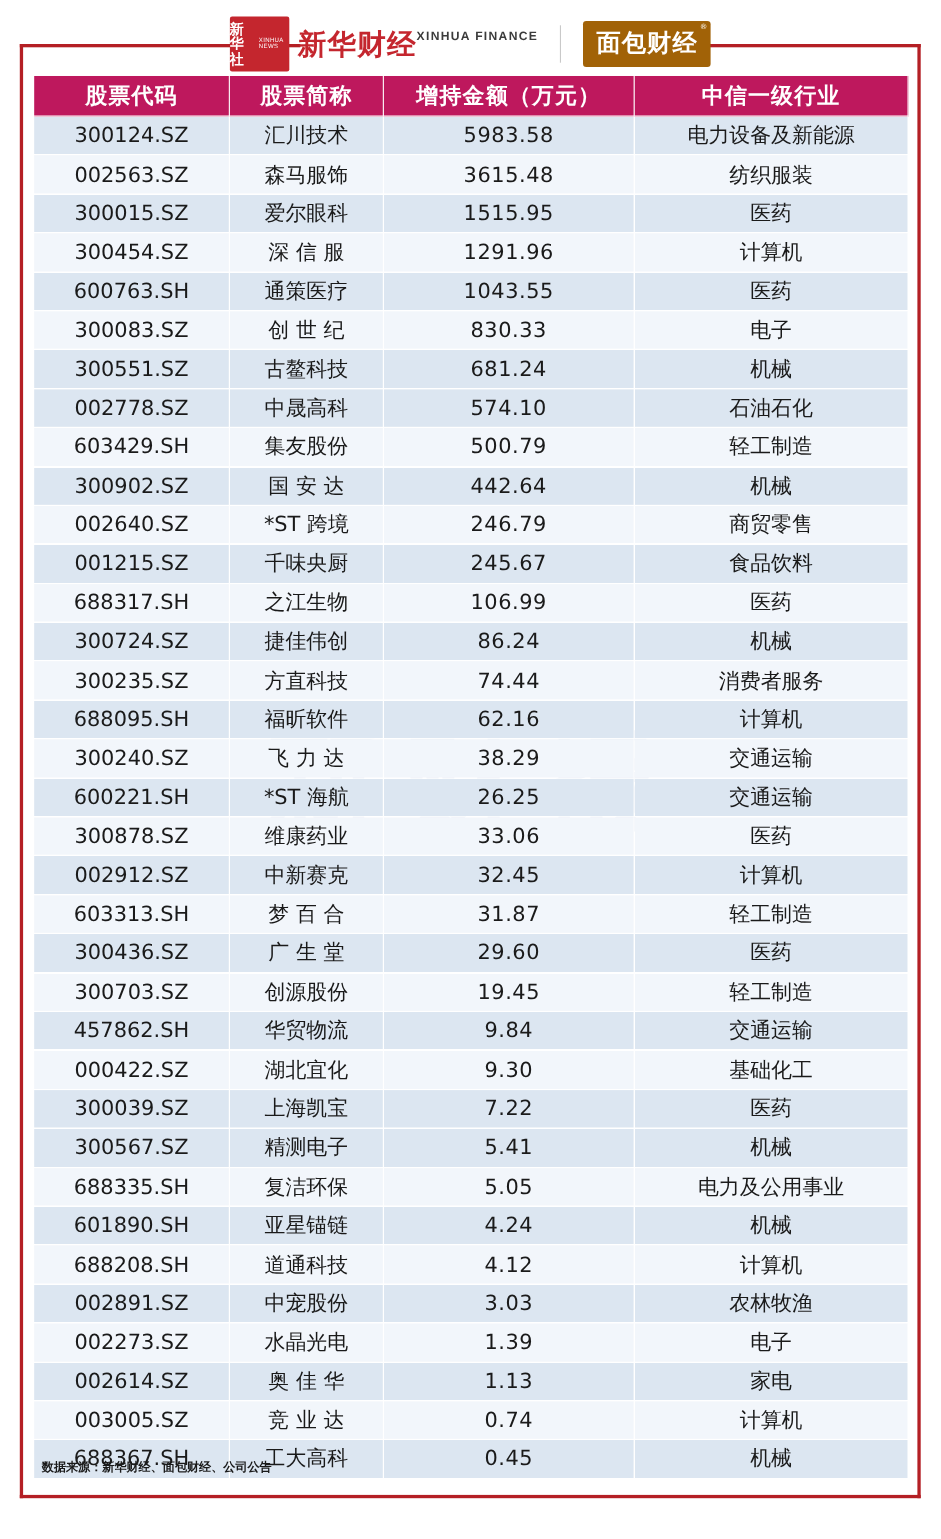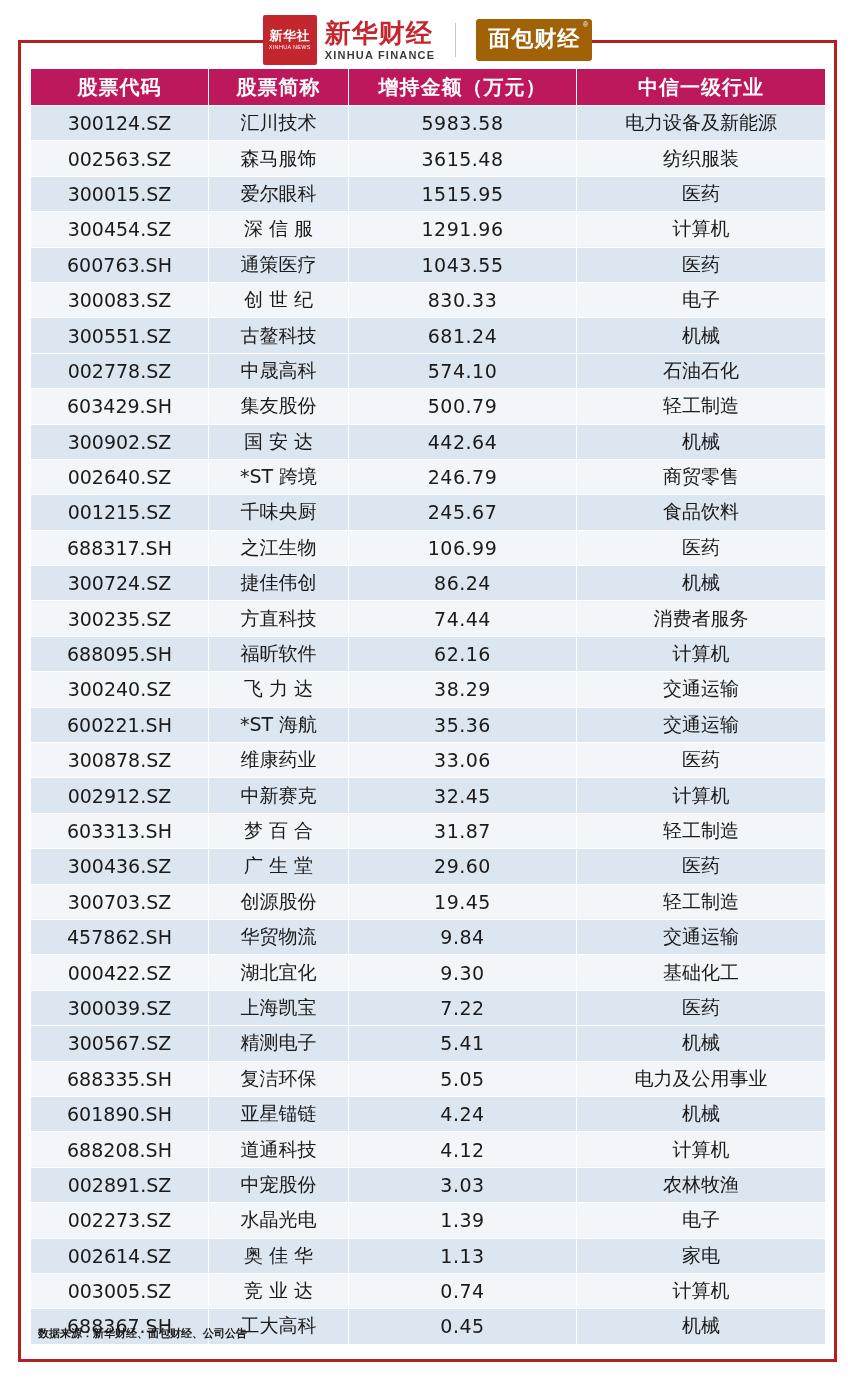--- a/index.html
+++ b/index.html
@@ -81,38 +81,38 @@
     align-items: center;
     gap: 8px;
   }
   .logo-mark {
     width: 54px;
     height: 50px;
     background: #c4262e;
     color: #ffffff;
     border-radius: 2px;
     display: flex;
-    flex-direction: column;
+    flex-direction: row;
     align-items: center;
     justify-content: center;
     line-height: 1.05;
   }
   .logo-mark .cn {
     font-size: 13px;
     font-weight: bold;
     letter-spacing: 0.5px;
   }
   .logo-mark .en {
     font-size: 5.5px;
     letter-spacing: 0.3px;
     margin-top: 2px;
   }
   .logo-text {
     display: flex;
-    flex-direction: column;
+    flex-direction: row;
     justify-content: center;
     line-height: 1.1;
   }
   .logo-text .cn {
     font-size: 26px;
     font-weight: bold;
     color: #c4262e;
     letter-spacing: 1px;
   }
   .logo-text .en {
@@ -369,21 +369,21 @@
           </tr>
           <tr class="row-even">
             <td class="cell-code">300240.SZ</td>
             <td class="cell-name">飞 力 达</td>
             <td class="cell-amt">38.29</td>
             <td class="cell-ind">交通运输</td>
           </tr>
           <tr class="row-odd">
             <td class="cell-code">600221.SH</td>
             <td class="cell-name">*ST 海航</td>
-            <td class="cell-amt">35.36</td>
+            <td class="cell-amt">26.25</td>
             <td class="cell-ind">交通运输</td>
           </tr>
           <tr class="row-even">
             <td class="cell-code">300878.SZ</td>
             <td class="cell-name">维康药业</td>
             <td class="cell-amt">33.06</td>
             <td class="cell-ind">医药</td>
           </tr>
           <tr class="row-odd">
             <td class="cell-code">002912.SZ</td>

